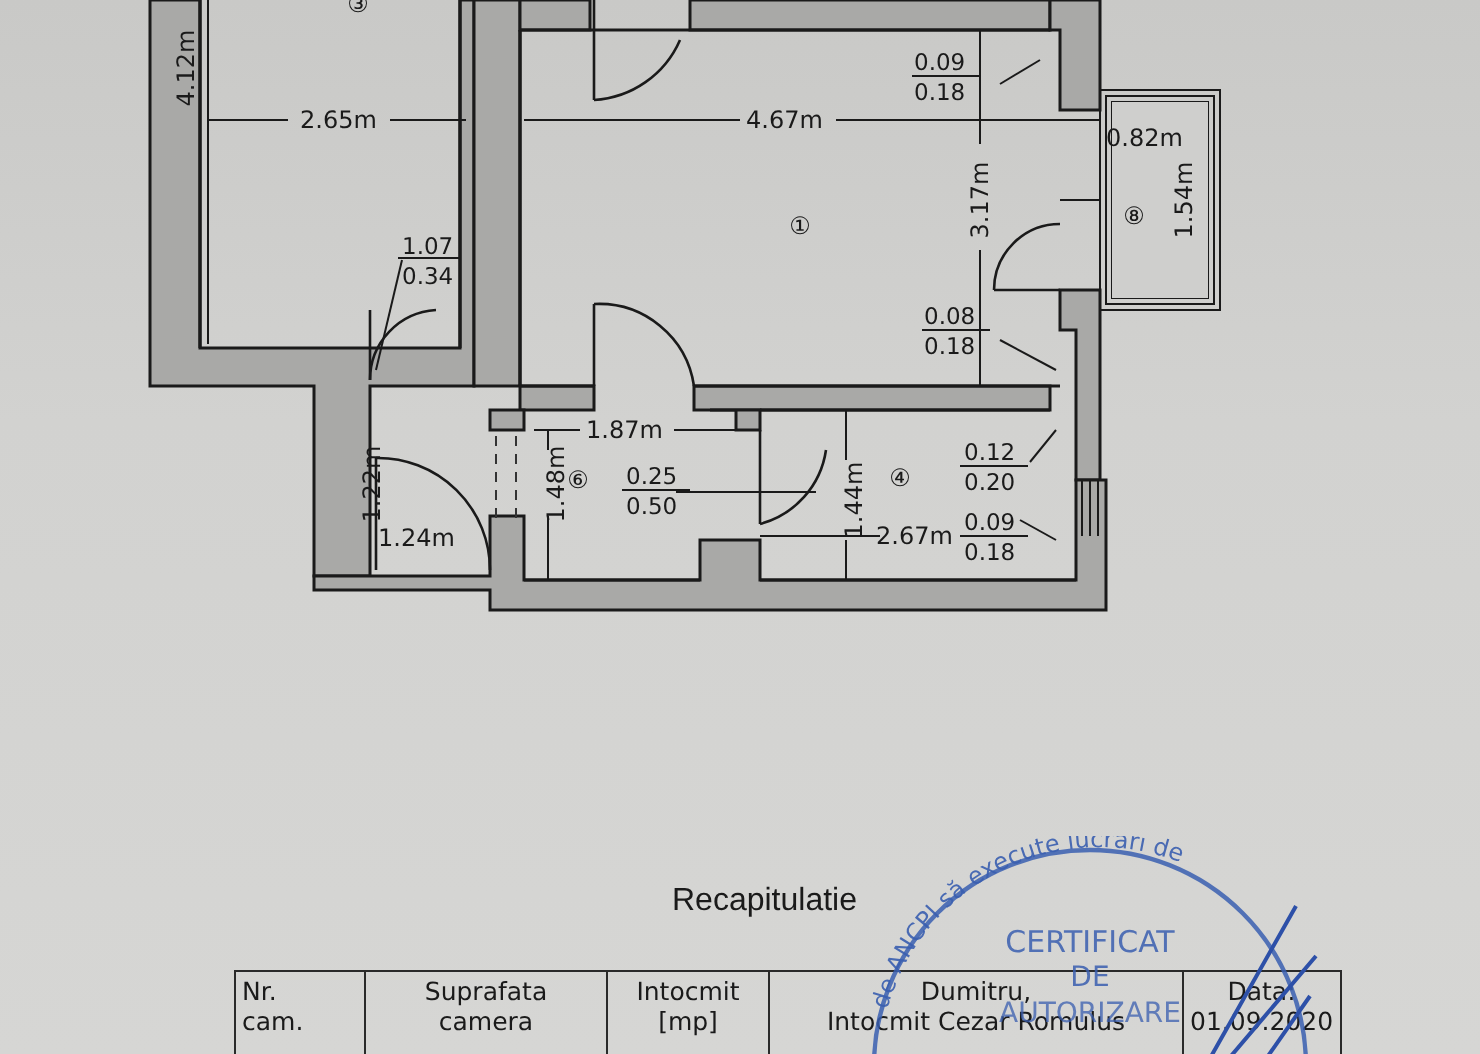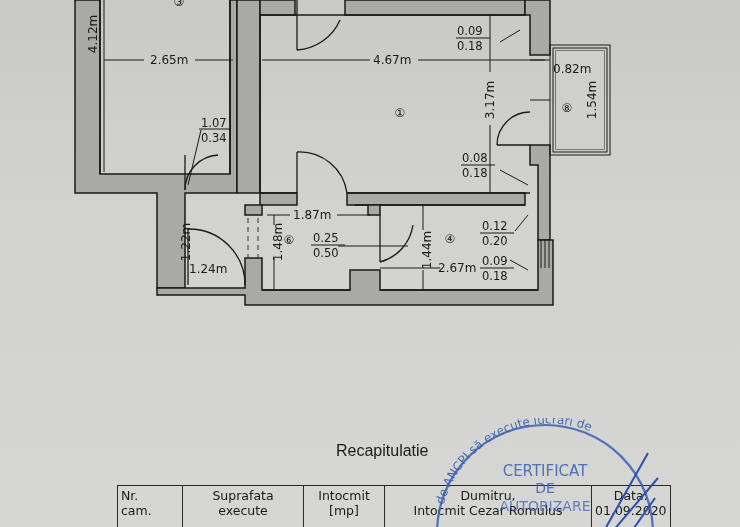--- a/index.html
+++ b/index.html
@@ -179,21 +179,21 @@
 
 <table class="recap">
   <tbody>
       <tr>
     <td style="width:58px">
       <div>Nr.</div>
       <div>cam.</div>
     </td>
     <td style="width:114px; text-align:center">
       <div>Suprafata</div>
-      <div>execute</div>
+      <div>camera</div>
     </td>
     <td style="width:74px; text-align:center">
       <div>Intocmit</div>
       <div>[mp]</div>
     </td>
     <td style="width:200px; text-align:center">
       <div>Dumitru,</div>
       <div>Intocmit Cezar Romulus</div>
     </td>
     <td style="width:66px; text-align:center">

